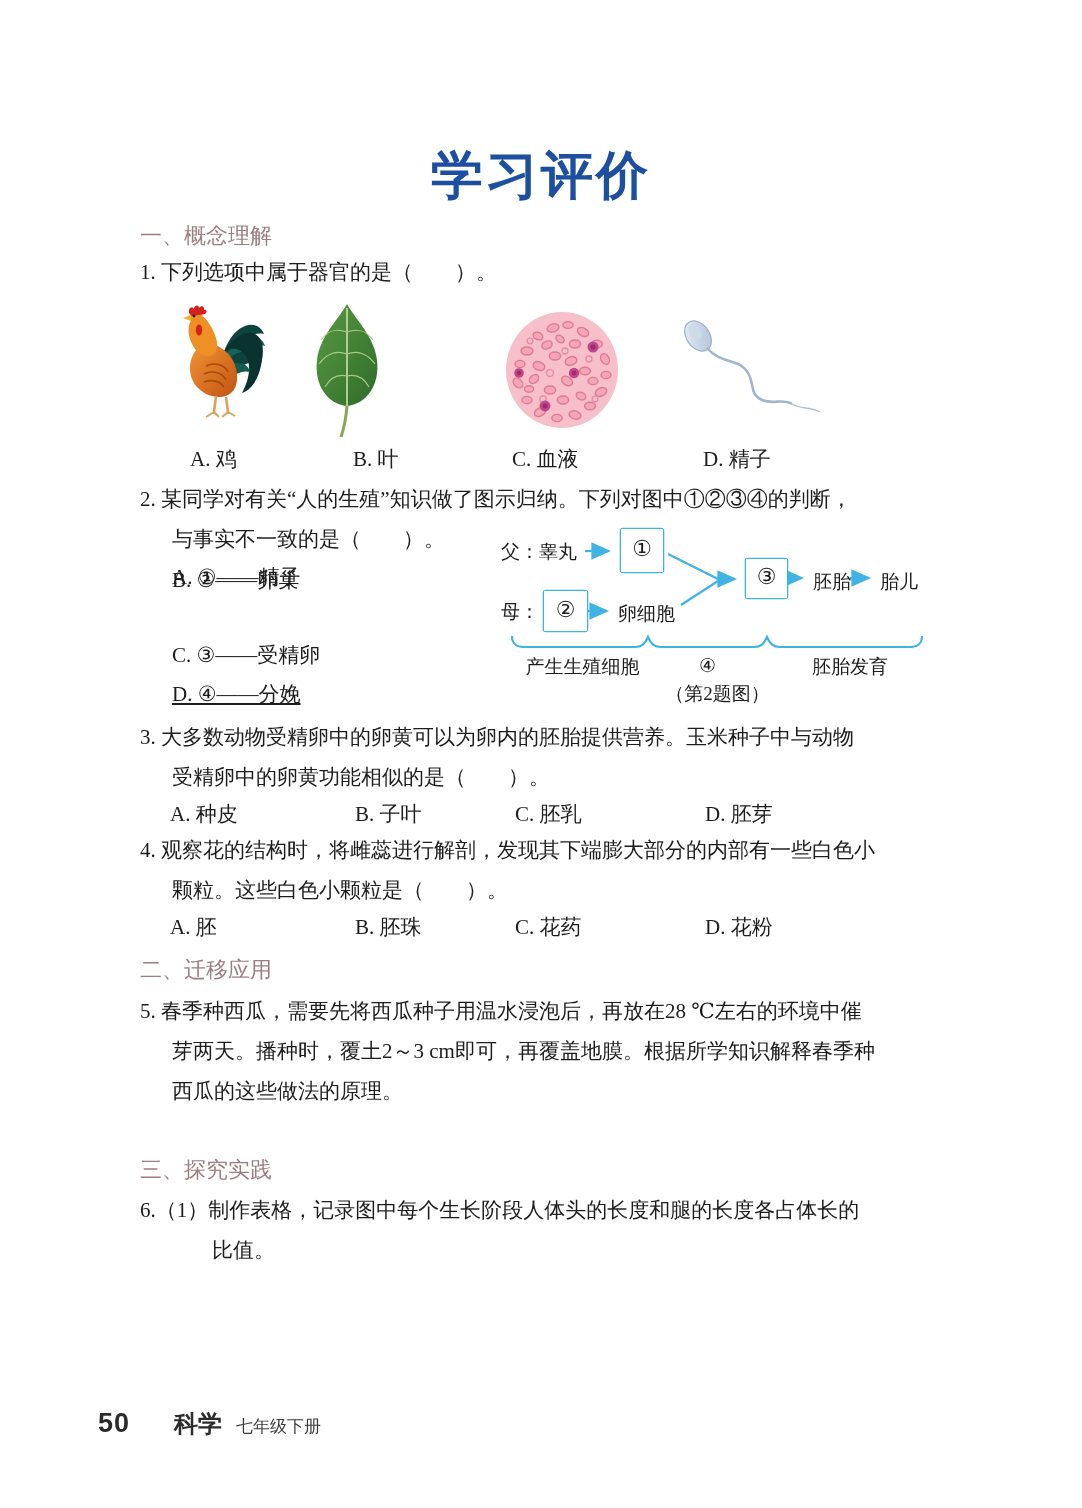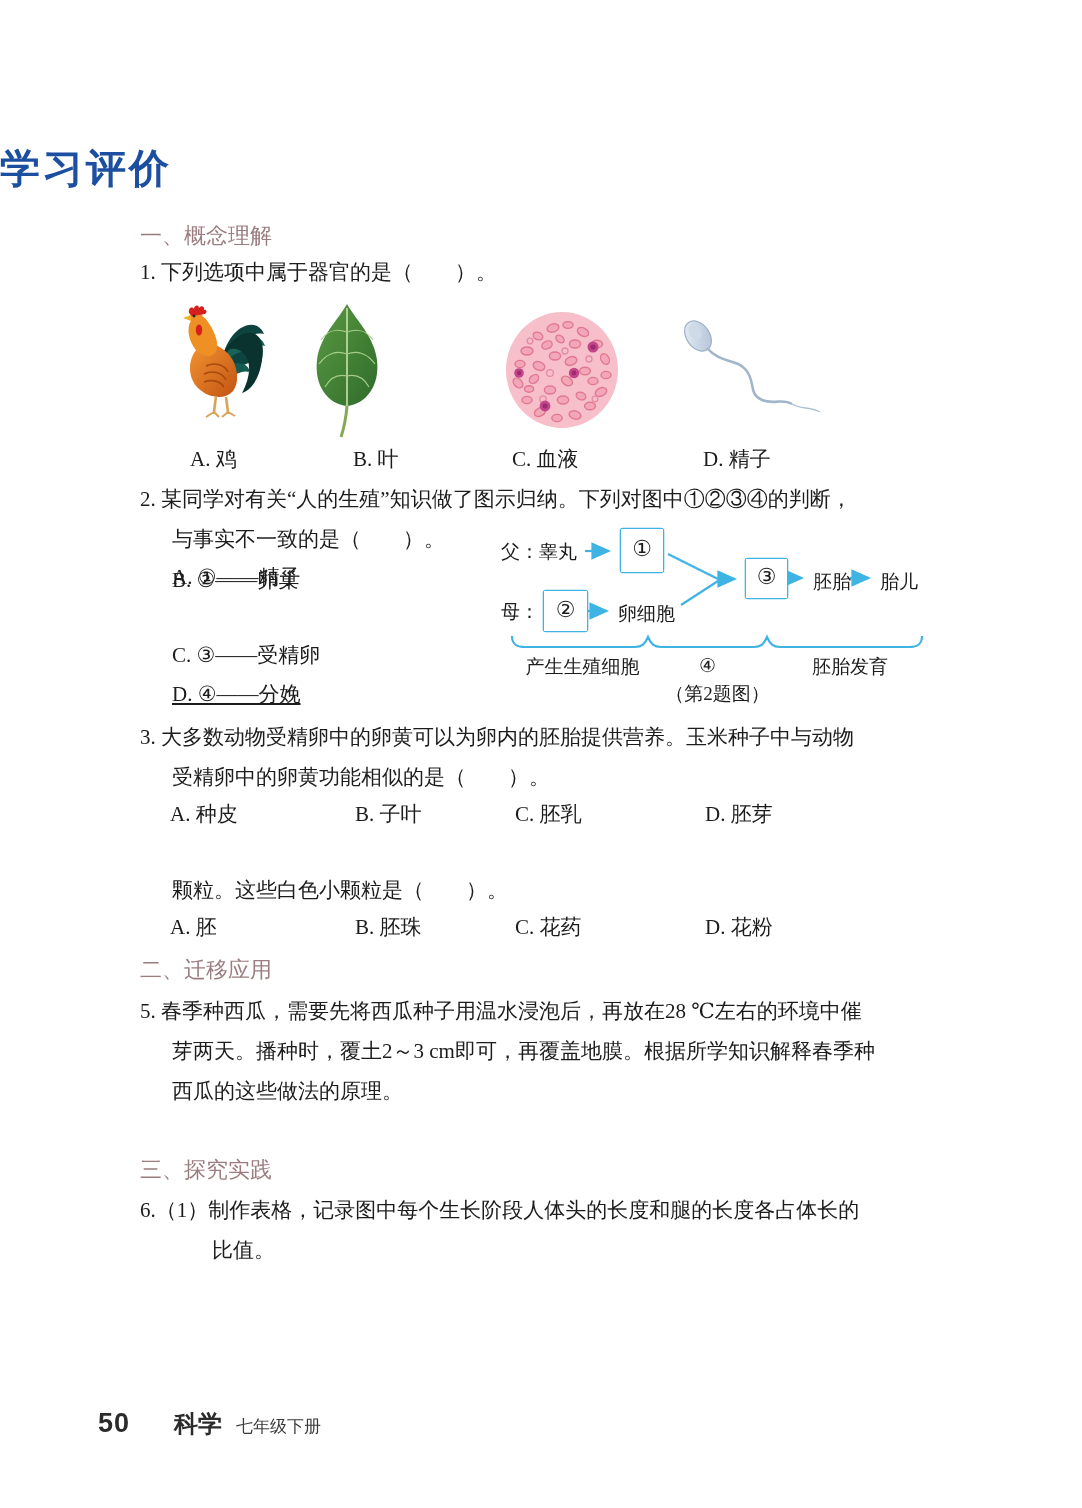--- a/index.html
+++ b/index.html
@@ -1,21 +1,21 @@
 <!DOCTYPE html>
 <html><head>
 <meta charset="utf-8">
 <style>
   html,body{margin:0;padding:0;background:#ffffff;}
   .page{position:relative;width:1082px;height:1508px;background:#fff;overflow:hidden;
         font-family:"Liberation Serif","DejaVu Serif",serif;color:#1c1c1c;}
   .t{position:absolute;white-space:nowrap;line-height:1.25;}
-  .title{left:0;right:0;top:143px;
+  .title{left:0;right:0;top:143px;text-align:center;
          font-family:"Liberation Sans","DejaVu Sans",sans-serif;
-         font-weight:bold;font-size:40px;color:#1d4fa0;letter-spacing:3px;}
+         font-weight:bold;font-size:52px;color:#1d4fa0;letter-spacing:3px;}
   .sec{font-family:"Liberation Sans","DejaVu Sans",sans-serif;
        font-weight:normal;font-size:22px;color:#9b7d80;}
   .q{font-size:21px;}
   .opt{font-size:21px;}
   .fig{position:absolute;}
   .diagram{position:absolute;left:485px;top:527px;width:455px;height:185px;}
   .dg-text{position:absolute;font-size:19px;white-space:nowrap;color:#1c1c1c;}
   .dg-box{position:absolute;border:2.5px solid #3fb4e4;background:#fff;
           text-align:center;font-size:22px;color:#1c1c1c;}
   .dg-center{text-align:center;}
@@ -204,20 +204,21 @@
     <div class="dg-text dg-center" style="left:110px;width:245px;top:154px;">（第2题图）</div>
   </div>
 
   <div class="t q" style="left:140px;top:724px;">3. 大多数动物受精卵中的卵黄可以为卵内的胚胎提供营养。玉米种子中与动物</div>
   <div class="t q" style="left:172px;top:764px;">受精卵中的卵黄功能相似的是（　　）。</div>
   <div class="t opt" style="left:170px;top:801px;">A. 种皮</div>
   <div class="t opt" style="left:355px;top:801px;">B. 子叶</div>
   <div class="t opt" style="left:515px;top:801px;">C. 胚乳</div>
   <div class="t opt" style="left:705px;top:801px;">D. 胚芽</div>
 
+  <div class="t q" style="left:140px;top:837px;">4. 观察花的结构时，将雌蕊进行解剖，发现其下端膨大部分的内部有一些白色小</div>
   <div class="t q" style="left:172px;top:877px;">颗粒。这些白色小颗粒是（　　）。</div>
   <div class="t opt" style="left:170px;top:914px;">A. 胚</div>
   <div class="t opt" style="left:355px;top:914px;">B. 胚珠</div>
   <div class="t opt" style="left:515px;top:914px;">C. 花药</div>
   <div class="t opt" style="left:705px;top:914px;">D. 花粉</div>
 
   <div class="t sec" style="left:140px;top:956px;">二、迁移应用</div>
 
   <div class="t q" style="left:140px;top:998px;">5. 春季种西瓜，需要先将西瓜种子用温水浸泡后，再放在28 ℃左右的环境中催</div>
   <div class="t q" style="left:172px;top:1038px;">芽两天。播种时，覆土2～3 cm即可，再覆盖地膜。根据所学知识解释春季种</div>

